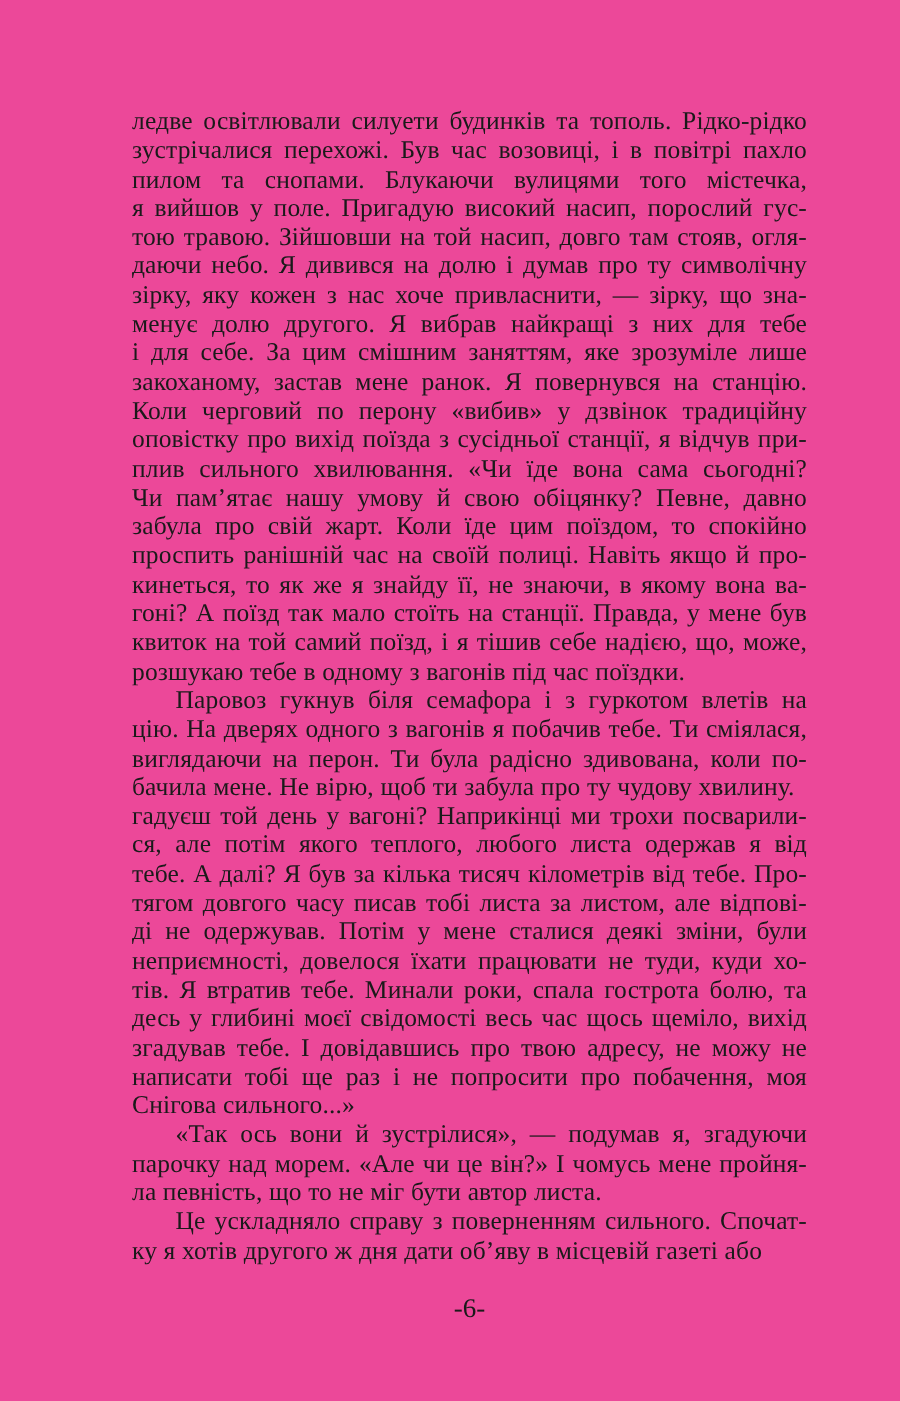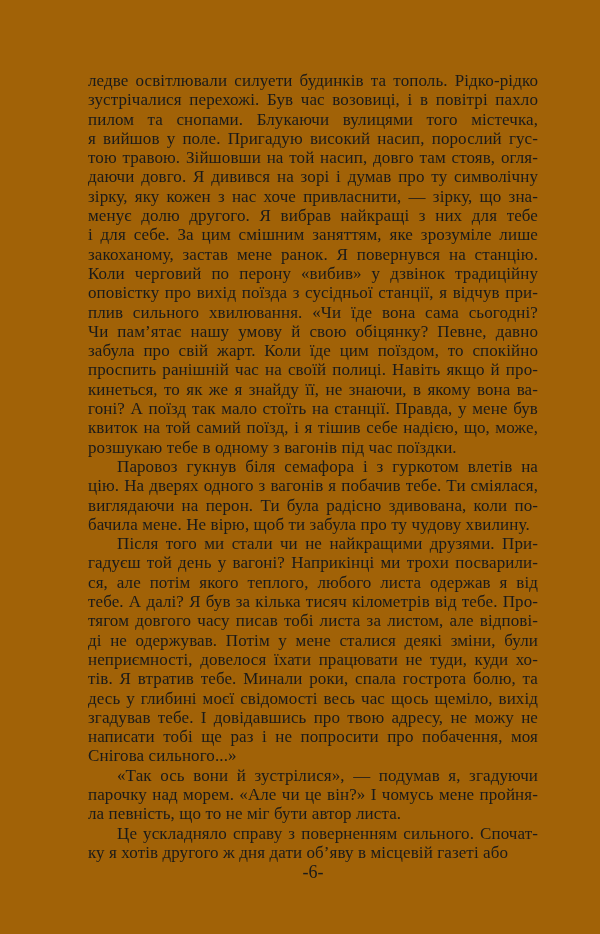--- a/index.html
+++ b/index.html
@@ -11,21 +11,21 @@
     height: 934px;
     background: #ffffff;
     font-family: "Liberation Serif", "DejaVu Serif", serif;
     color: #1a1a1a;
     overflow: hidden;
   }
   .page {
     position: relative;
     width: 600px;
     height: 934px;
-    background: #a16207;
+    background: #ec4899;
   }
   .text-block {
     position: absolute;
     left: 88px;
     top: 71px;
     width: 450px;
   }
   .line {
     font-size: 17px;
     line-height: 19.3px;
@@ -55,40 +55,39 @@
 </head>
 <body>
 
 <div class="page">
   <div class="text-block" id="text-block">
       <div class="line">ледве освітлювали силуети будинків та тополь. Рідко-рідко</div>
       <div class="line">зустрічалися перехожі. Був час возовиці, і в повітрі пахло</div>
       <div class="line">пилом та снопами. Блукаючи вулицями того містечка,</div>
       <div class="line">я вийшов у поле. Пригадую високий насип, порослий гус-</div>
       <div class="line">тою травою. Зійшовши на той насип, довго там стояв, огля-</div>
-      <div class="line">даючи довго. Я дивився на зорі і думав про ту символічну</div>
+      <div class="line">даючи небо. Я дивився на долю і думав про ту символічну</div>
       <div class="line">зірку, яку кожен з нас хоче привласнити, — зірку, що зна-</div>
       <div class="line">менує долю другого. Я вибрав найкращі з них для тебе</div>
       <div class="line">і для себе. За цим смішним заняттям, яке зрозуміле лише</div>
       <div class="line">закоханому, застав мене ранок. Я повернувся на станцію.</div>
       <div class="line">Коли черговий по перону «вибив» у дзвінок традиційну</div>
       <div class="line">оповістку про вихід поїзда з сусідньої станції, я відчув при-</div>
       <div class="line">плив сильного хвилювання. «Чи їде вона сама сьогодні?</div>
       <div class="line">Чи пам’ятає нашу умову й свою обіцянку? Певне, давно</div>
       <div class="line">забула про свій жарт. Коли їде цим поїздом, то спокійно</div>
       <div class="line">проспить ранішній час на своїй полиці. Навіть якщо й про-</div>
       <div class="line">кинеться, то як же я знайду її, не знаючи, в якому вона ва-</div>
       <div class="line">гоні? А поїзд так мало стоїть на станції. Правда, у мене був</div>
       <div class="line">квиток на той самий поїзд, і я тішив себе надією, що, може,</div>
       <div class="line para-end">розшукаю тебе в одному з вагонів під час поїздки.</div>
       <div class="line indent">Паровоз гукнув біля семафора і з гуркотом влетів на стан-</div>
       <div class="line">цію. На дверях одного з вагонів я побачив тебе. Ти сміялася,</div>
       <div class="line">виглядаючи на перон. Ти була радісно здивована, коли по-</div>
       <div class="line para-end">бачила мене. Не вірю, щоб ти забула про ту чудову хвилину.</div>
-      <div class="line indent">Після того ми стали чи не найкращими друзями. При-</div>
       <div class="line">гадуєш той день у вагоні? Наприкінці ми трохи посварили-</div>
       <div class="line">ся, але потім якого теплого, любого листа одержав я від</div>
       <div class="line">тебе. А далі? Я був за кілька тисяч кілометрів від тебе. Про-</div>
       <div class="line">тягом довгого часу писав тобі листа за листом, але відпові-</div>
       <div class="line">ді не одержував. Потім у мене сталися деякі зміни, були</div>
       <div class="line">неприємності, довелося їхати працювати не туди, куди хо-</div>
       <div class="line">тів. Я втратив тебе. Минали роки, спала гострота болю, та</div>
       <div class="line">десь у глибині моєї свідомості весь час щось щеміло, вихід</div>
       <div class="line">згадував тебе. І довідавшись про твою адресу, не можу не</div>
       <div class="line">написати тобі ще раз і не попросити про побачення, моя</div>

